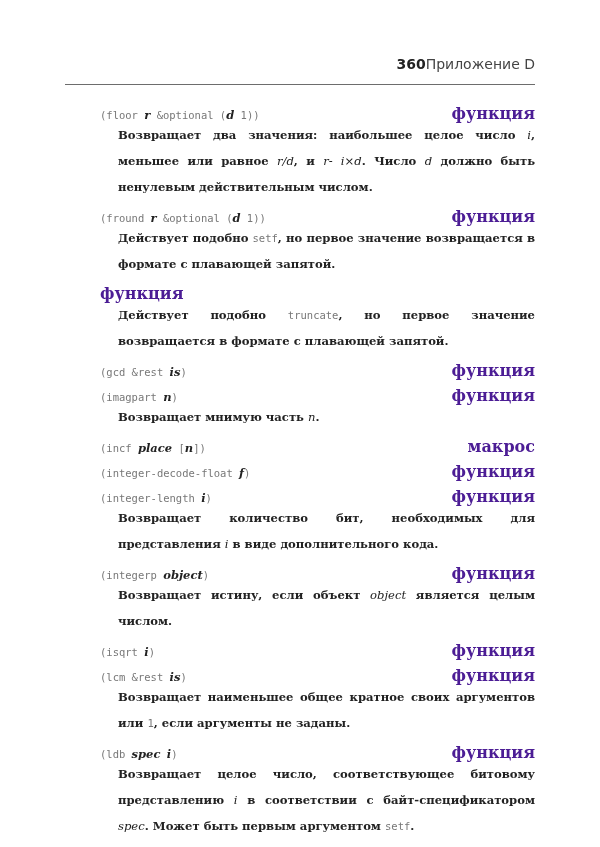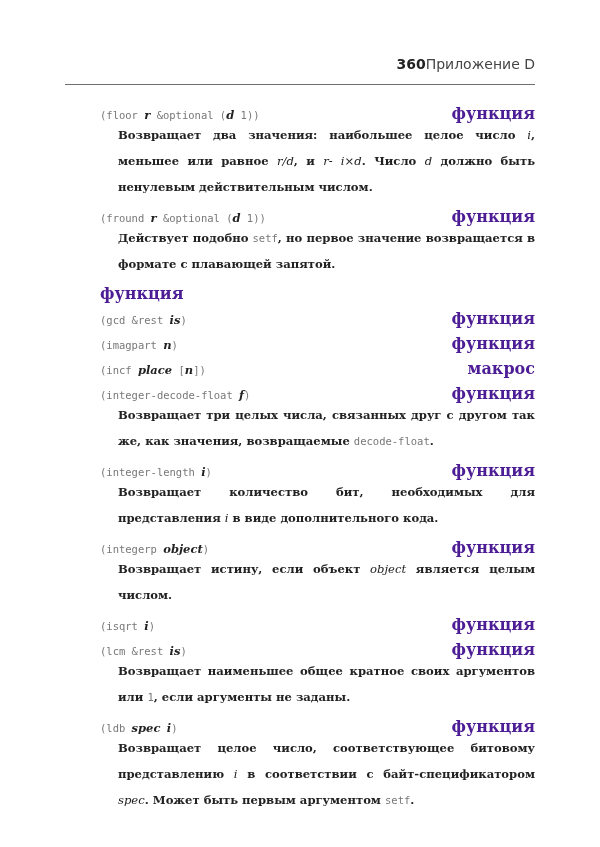--- a/index.html
+++ b/index.html
@@ -38,45 +38,46 @@
         <div class="sig-line">
           <span class="sig">(fround <span class="arg">r</span> &amp;optional (<span class="arg">d</span> 1))</span>
           <span class="kind">функция</span>
         </div>
         <div class="desc">Действует подобно <span class="code">setf</span>, но первое значение возвращается в формате с плавающей запятой.</div>
       </div>
       <div class="entry">
         <div class="sig-line">
           <span class="kind">функция</span>
         </div>
+        <div class="desc">Действует подобно <span class="code">truncate</span>, но первое значение возвращается в формате с плавающей запятой.</div>
       </div>
       <div class="entry">
         <div class="sig-line">
           <span class="sig">(gcd &amp;rest <span class="arg">is</span>)</span>
           <span class="kind">функция</span>
         </div>
       </div>
       <div class="entry">
         <div class="sig-line">
           <span class="sig">(imagpart <span class="arg">n</span>)</span>
           <span class="kind">функция</span>
         </div>
+        <div class="desc">Возвращает мнимую часть <span class="it">n</span>.</div>
       </div>
       <div class="entry">
         <div class="sig-line">
           <span class="sig">(incf <span class="arg">place</span> [<span class="arg">n</span>])</span>
           <span class="kind">макрос</span>
         </div>
       </div>
       <div class="entry">
         <div class="sig-line">
           <span class="sig">(integer-decode-float <span class="arg">f</span>)</span>
           <span class="kind">функция</span>
         </div>
-        <div class="desc">Возвращает три целых числа, связанных друг с другом так же, как значения, возвращаемые <span class="code">decode-float</span>.</div>
       </div>
       <div class="entry">
         <div class="sig-line">
           <span class="sig">(integer-length <span class="arg">i</span>)</span>
           <span class="kind">функция</span>
         </div>
         <div class="desc">Возвращает количество бит, необходимых для представления <span class="it">i</span> в виде дополнительного кода.</div>
       </div>
       <div class="entry">
         <div class="sig-line">

